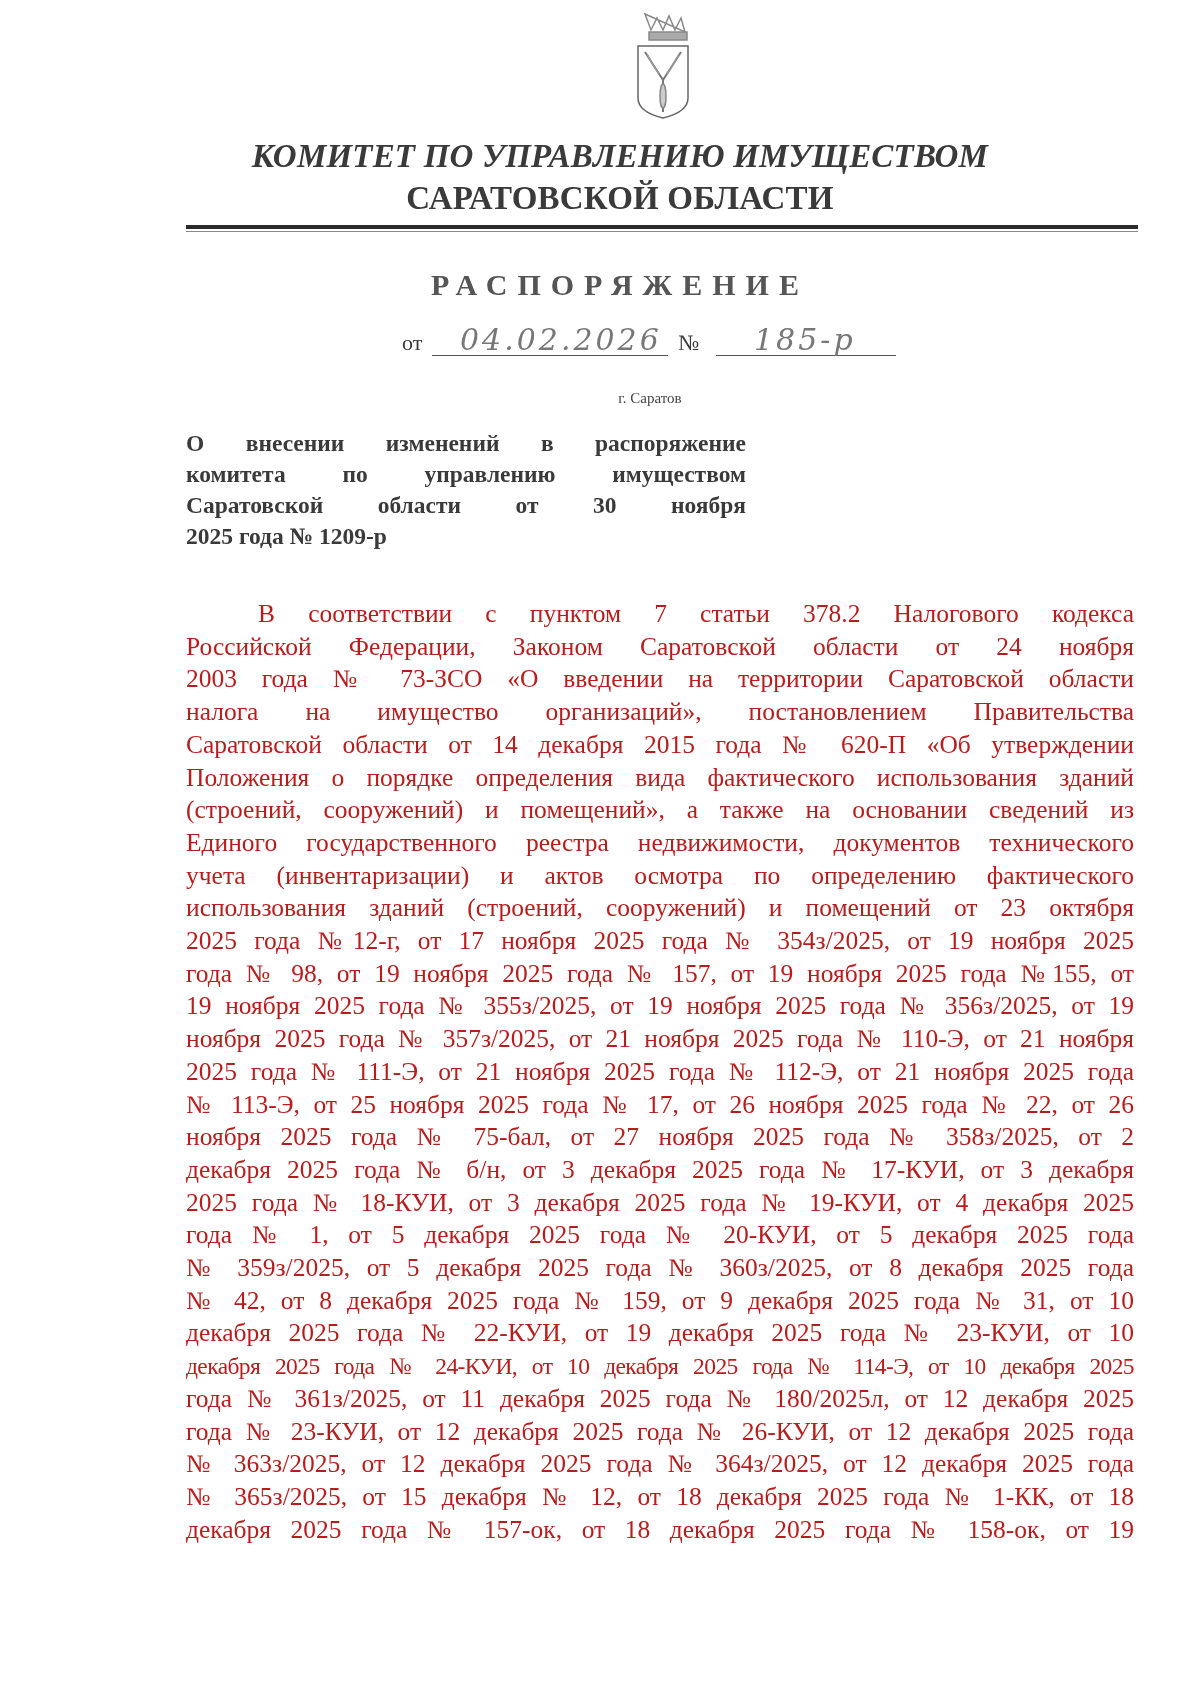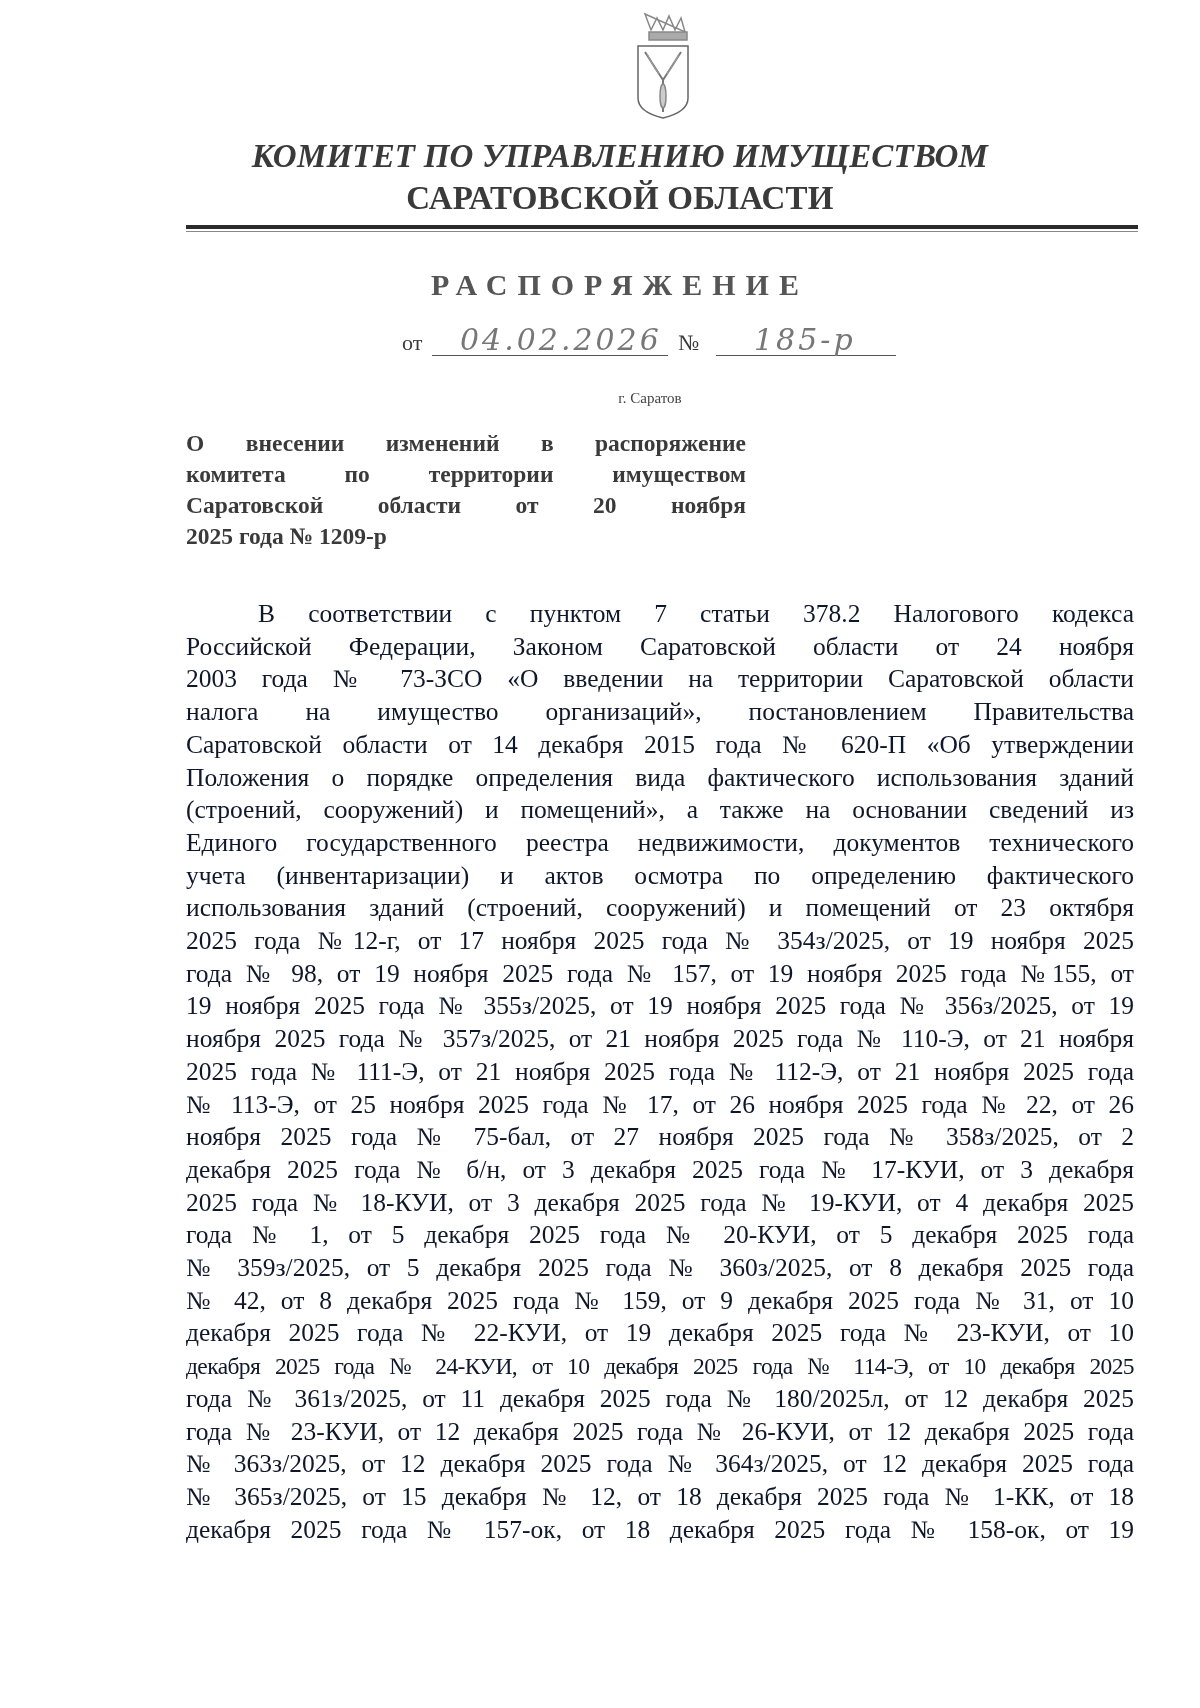--- a/index.html
+++ b/index.html
@@ -107,21 +107,21 @@
       display: block;
     }
     .body-text {
       position: absolute;
       left: 186px;
       top: 598px;
       width: 948px;
       font-family: "Liberation Serif", serif;
       font-size: 25.5px;
       line-height: 32.7px;
-      color: #0f172a;
+      color: #b91c1c;
     }
     .body-text .ln {
       display: block;
       text-align: justify;
       text-align-last: justify;
       white-space: nowrap;
       overflow: hidden;
     }
     .body-text .ln.first { padding-left: 72px; }
   </style>
@@ -155,22 +155,22 @@
   <span class="lbl" style="left:0;">от</span>
   <span class="field" style="left:30px; width:236px; padding-left:28px; box-sizing:border-box;">04.02.2026</span>
   <span class="lbl" style="left:276px;">№</span>
   <span class="field" style="left:314px; width:180px; padding-left:38px; box-sizing:border-box;">185-р</span>
 </div>
 
 <div class="city">г. Саратов</div>
 
 <div class="subject">
   <span style="display:block;">О внесении изменений в распоряжение</span>
-  <span style="display:block;">комитета по территории имуществом</span>
-  <span style="display:block;">Саратовской области от 20 ноября</span>
+  <span style="display:block;">комитета по управлению имуществом</span>
+  <span style="display:block;">Саратовской области от 30 ноября</span>
   <span class="last">2025 года № 1209-р</span>
 </div>
 
 <div class="body-text">
   <span class="ln first">В соответствии с пунктом 7 статьи 378.2 Налогового кодекса</span>
   <span class="ln">Российской Федерации, Законом Саратовской области от 24 ноября</span>
   <span class="ln">2003 года № 73-ЗСО «О введении на территории Саратовской области</span>
   <span class="ln">налога на имущество организаций», постановлением Правительства</span>
   <span class="ln">Саратовской области от 14 декабря 2015 года № 620-П «Об утверждении</span>
   <span class="ln">Положения о порядке определения вида фактического использования зданий</span>

